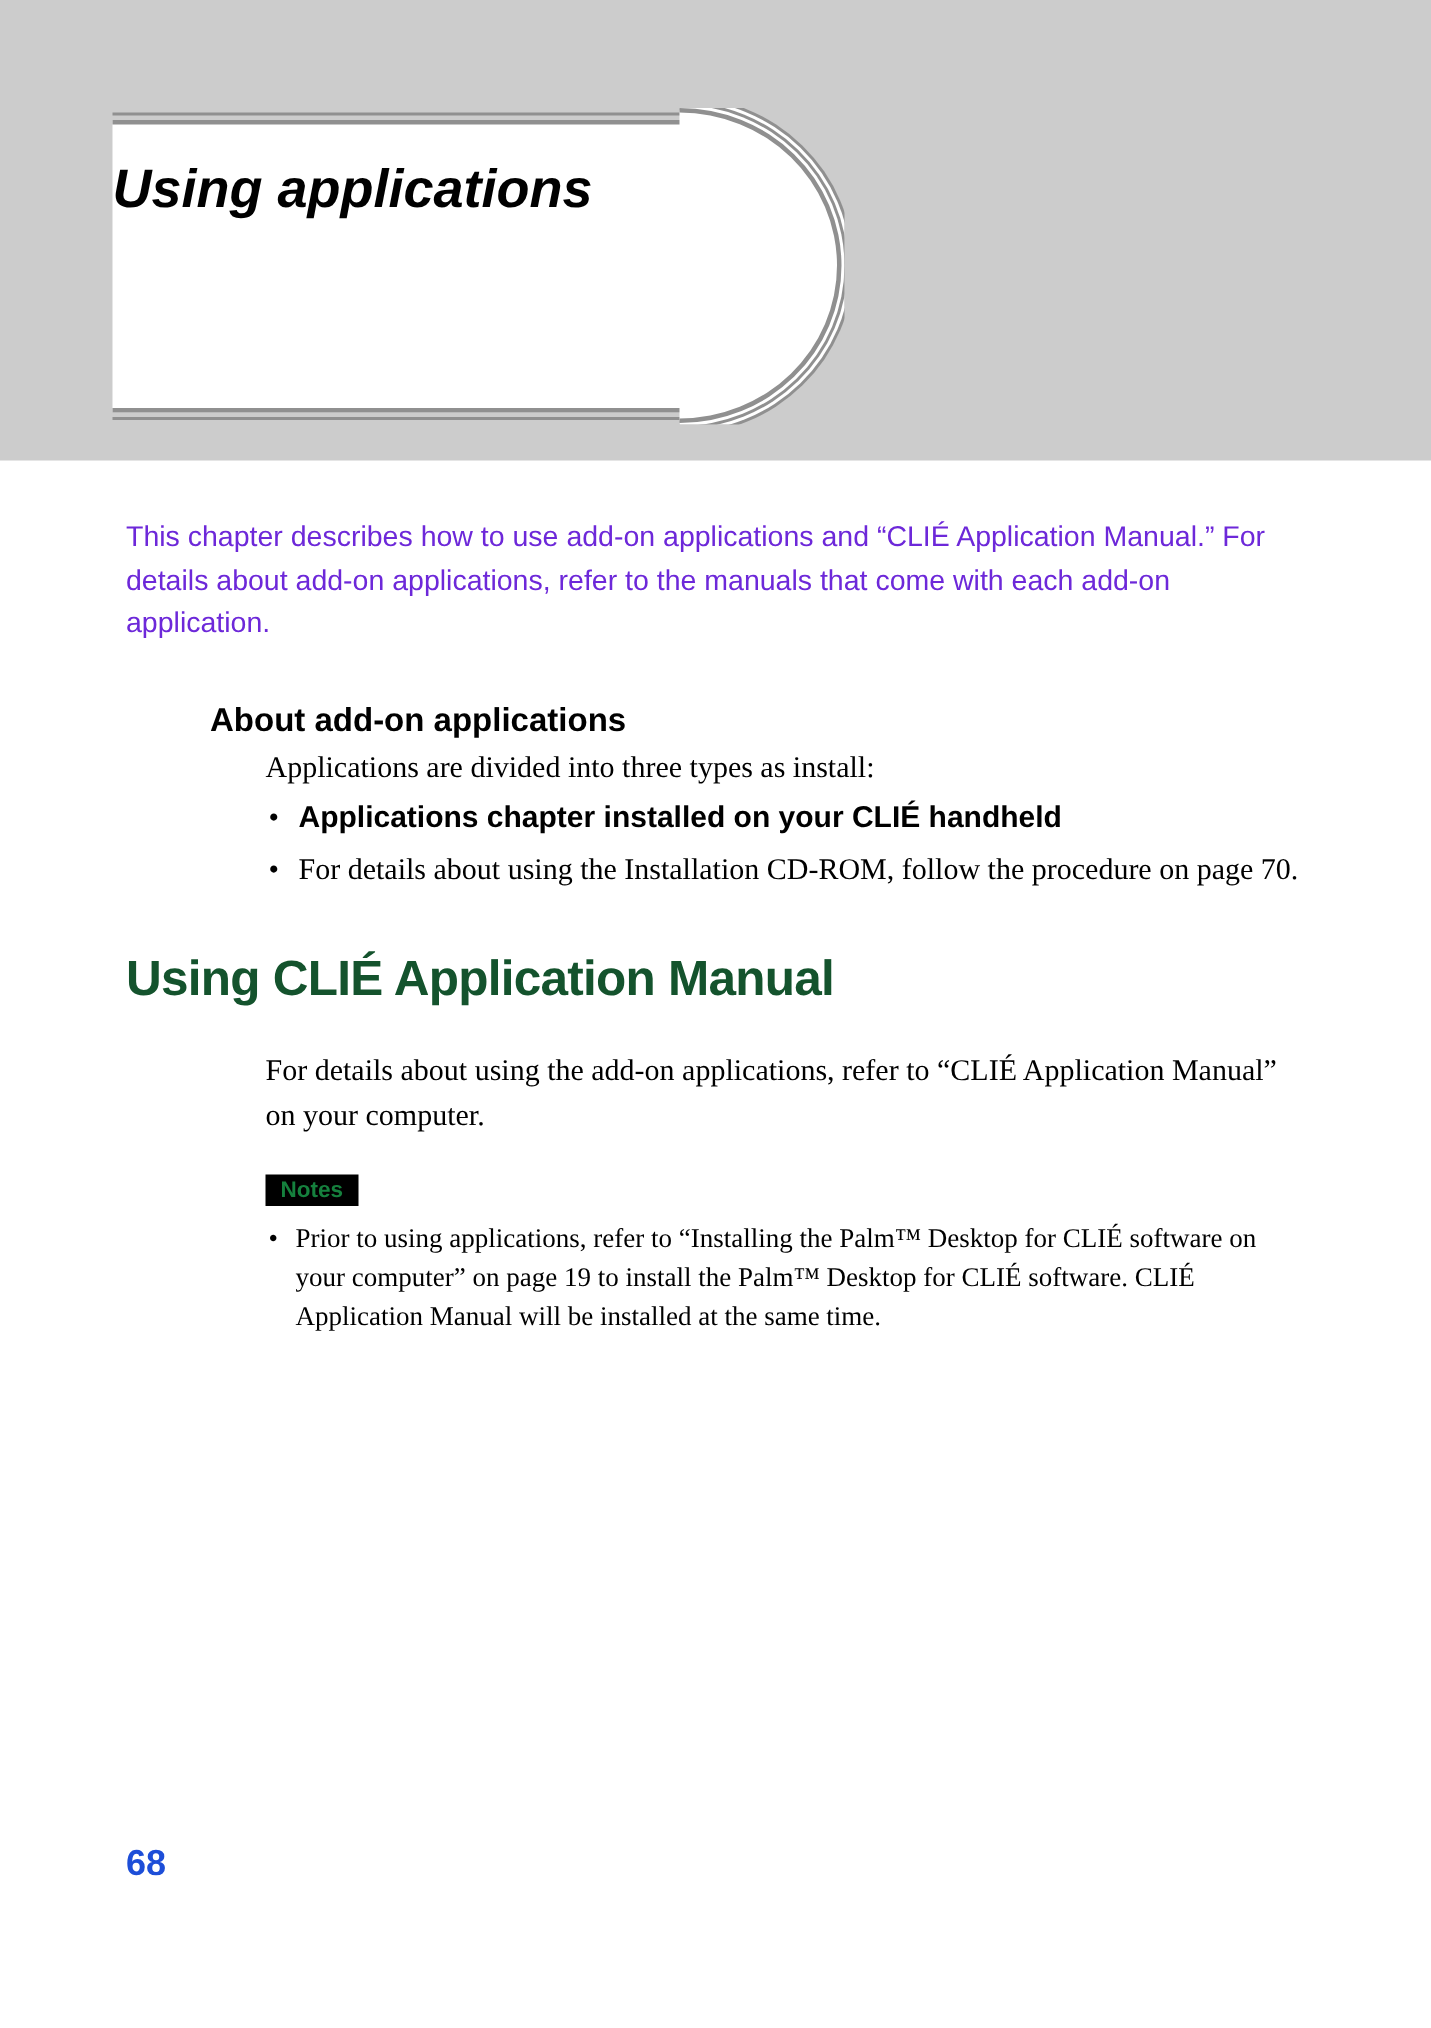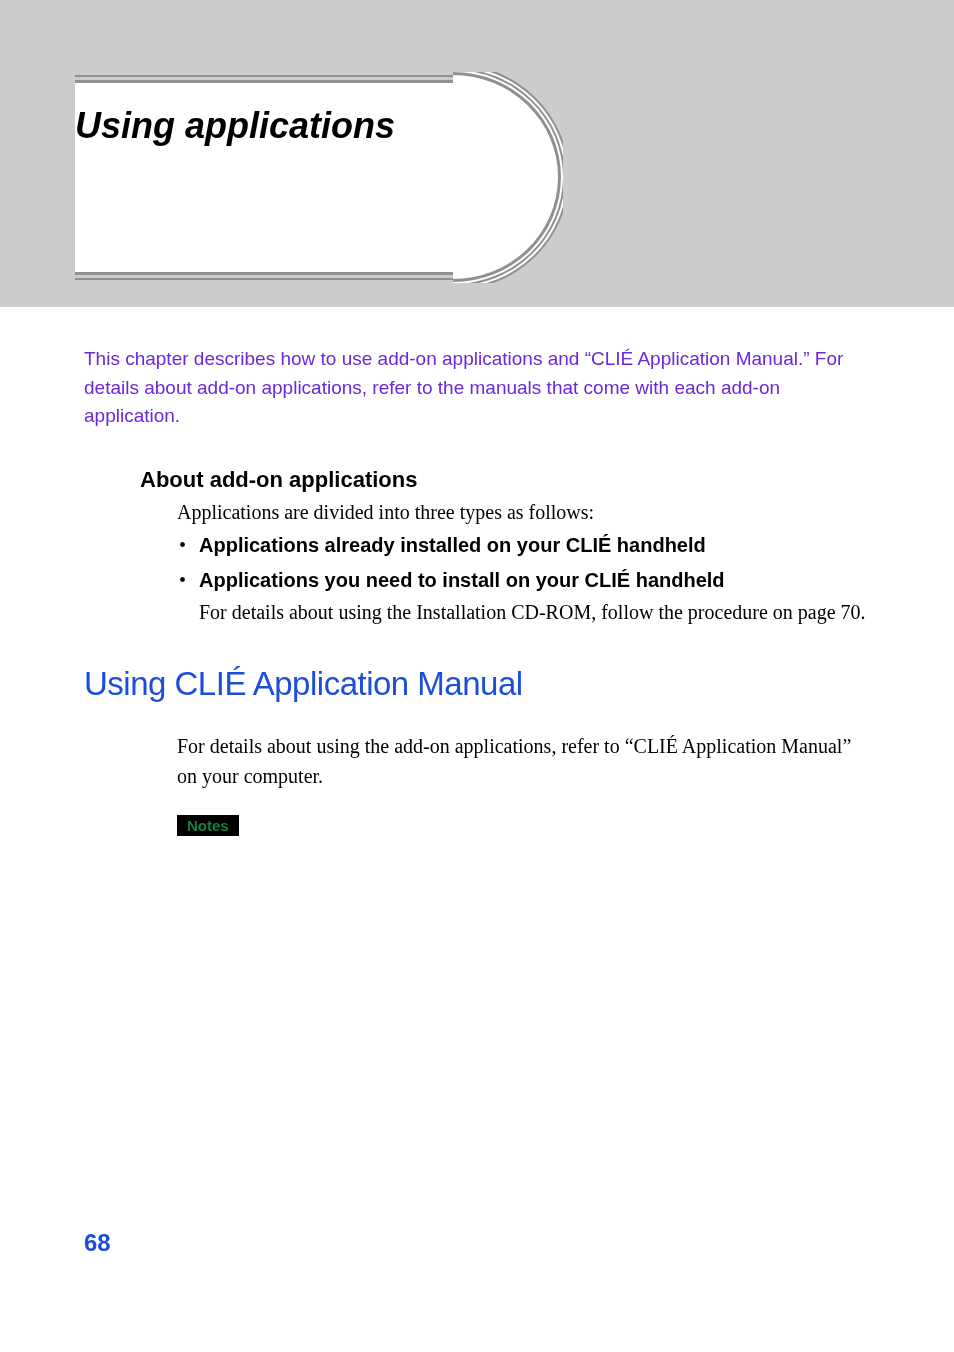--- a/index.html
+++ b/index.html
@@ -124,22 +124,22 @@
     }
     .bullet-detail {
       font-family: Georgia, 'Times New Roman', serif;
       font-weight: normal;
       display: block;
       margin-top: 2px;
     }
     .main-heading {
       font-family: Arial, Helvetica, sans-serif;
       font-size: 33px;
-      font-weight: normal;
-      color: #1d4ed8;
+      font-weight: bold;
+      color: #14532d;
       margin-top: 38px;
       margin-bottom: 28px;
       letter-spacing: -0.5px;
     }
     .body-text {
       font-family: Georgia, 'Times New Roman', serif;
       font-size: 20px;
       line-height: 1.5;
       margin-left: 93px;
       margin-bottom: 24px;
@@ -190,34 +190,34 @@
   <div class="curve-wrapper">
     <div class="curve-outer"></div>
   </div>
   <h1 class="chapter-title">Using applications</h1>
 </div>
 
 <div class="content">
   <p class="intro-text">This chapter describes how to use add-on applications and “CLIÉ Application Manual.” For details about add-on applications, refer to the manuals that come with each add-on application.</p>
 
   <h2 class="section-heading">About add-on applications</h2>
-  <p class="section-intro">Applications are divided into three types as follows:</p>
+  <p class="section-intro">Applications are divided into three types as install:</p>
 
   <ul class="bullet-list">
     <li>
-      <span class="bullet-bold">Applications already installed on your CLIÉ handheld</span>
+      <span class="bullet-bold">Applications chapter installed on your CLIÉ handheld</span>
     </li>
     <li>
-      <span class="bullet-bold">Applications you need to install on your CLIÉ handheld</span>
       <span class="bullet-detail">For details about using the Installation CD-ROM, follow the procedure on page 70.</span>
     </li>
   </ul>
 
   <h2 class="main-heading">Using CLIÉ Application Manual</h2>
 
   <p class="body-text">For details about using the add-on applications, refer to “CLIÉ Application Manual” on your computer.</p>
 
   <div class="notes-label">Notes</div>
   <ul class="notes-list">
+    <li>Prior to using applications, refer to “Installing the Palm™ Desktop for CLIÉ software on your computer” on page 19 to install the Palm™ Desktop for CLIÉ software. CLIÉ Application Manual will be installed at the same time.</li>
   </ul>
 </div>
 
 <div class="page-number">68</div>
 
 </body></html>

